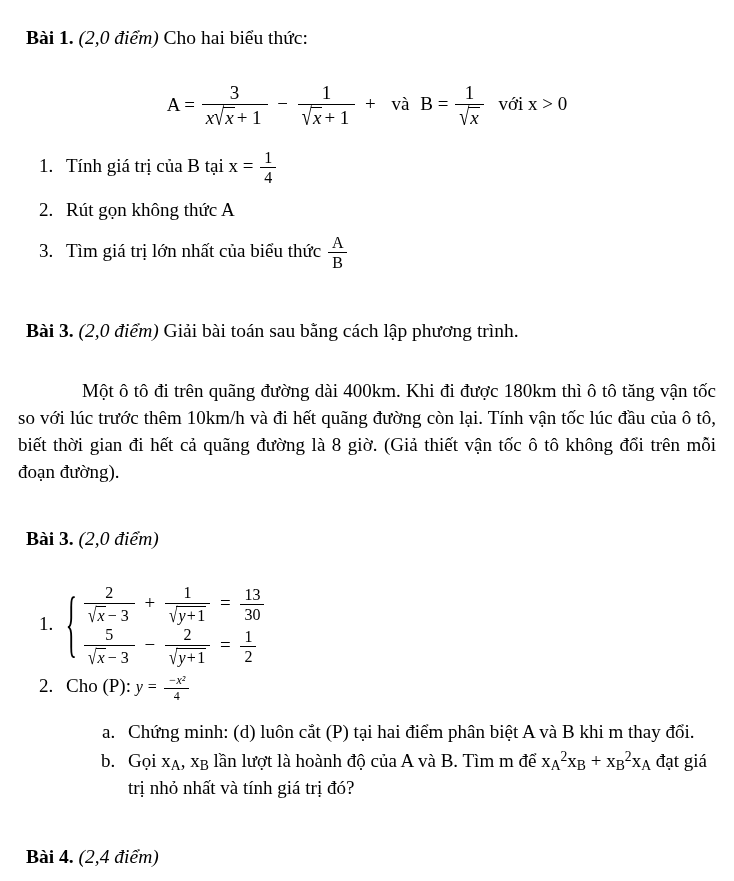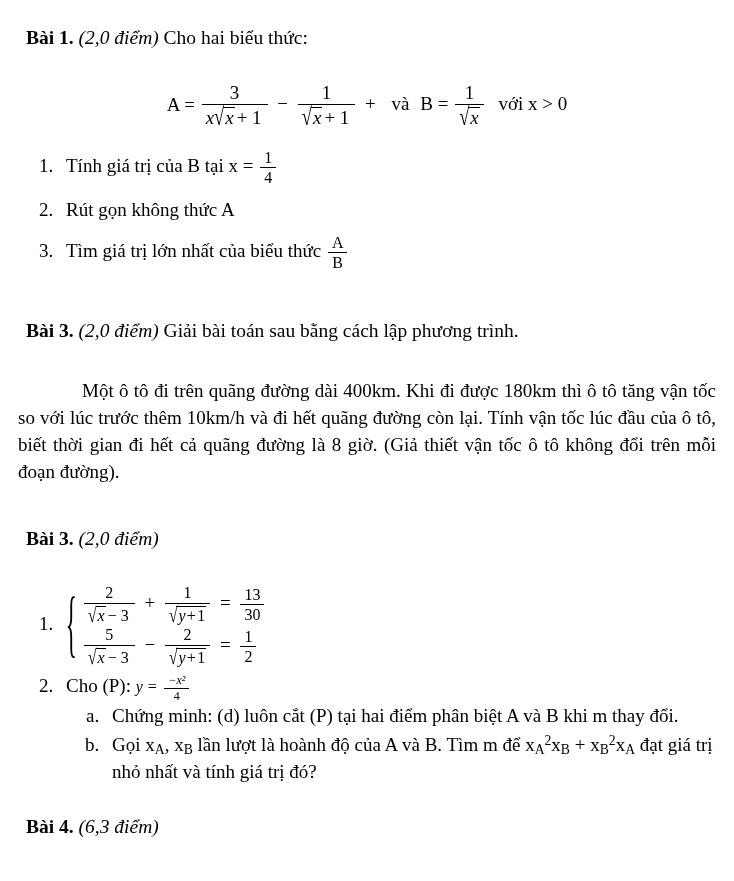--- a/index.html
+++ b/index.html
@@ -101,21 +101,21 @@
     list-style-type: decimal;
     margin: 0;
     padding-left: 48px;
   }
   ol.level1 > li {
     margin: 0 0 10px 0;
     padding-left: 8px;
   }
   ol.level2 {
     list-style-type: lower-alpha;
-    margin: 0;
+    margin: 16px;
     padding-left: 38px;
   }
   ol.level2 > li {
     margin: 0 0 1px 0;
     padding-left: 8px;
   }
   li::marker { font-size: 19px; }
 
   .para-indent {
     text-indent: 64px;
@@ -317,16 +317,16 @@
           <span><span>Gọi x</span><span class="sub">A</span><span>, x</span><span class="sub">B</span><span> lần lượt là hoành độ của A và B. Tìm m để x</span><span class="sub">A</span><span class="sup">2</span><span>x</span><span class="sub">B</span><span> + x</span><span class="sub">B</span><span class="sup">2</span><span>x</span><span class="sub">A</span><span> đạt giá trị nhỏ nhất và tính giá trị đó?</span></span>
         </li>
       </ol>
     </li>
   </ol>
 
   <div class="blank-sm"></div>
 
   <div class="bai-heading">
     <span class="bai-label">Bài 4.</span>
-    <span class="bai-points">(6,3 điểm)</span>
+    <span class="bai-points">(2,4 điểm)</span>
   </div>
 
 </div>
 
 </body></html>

